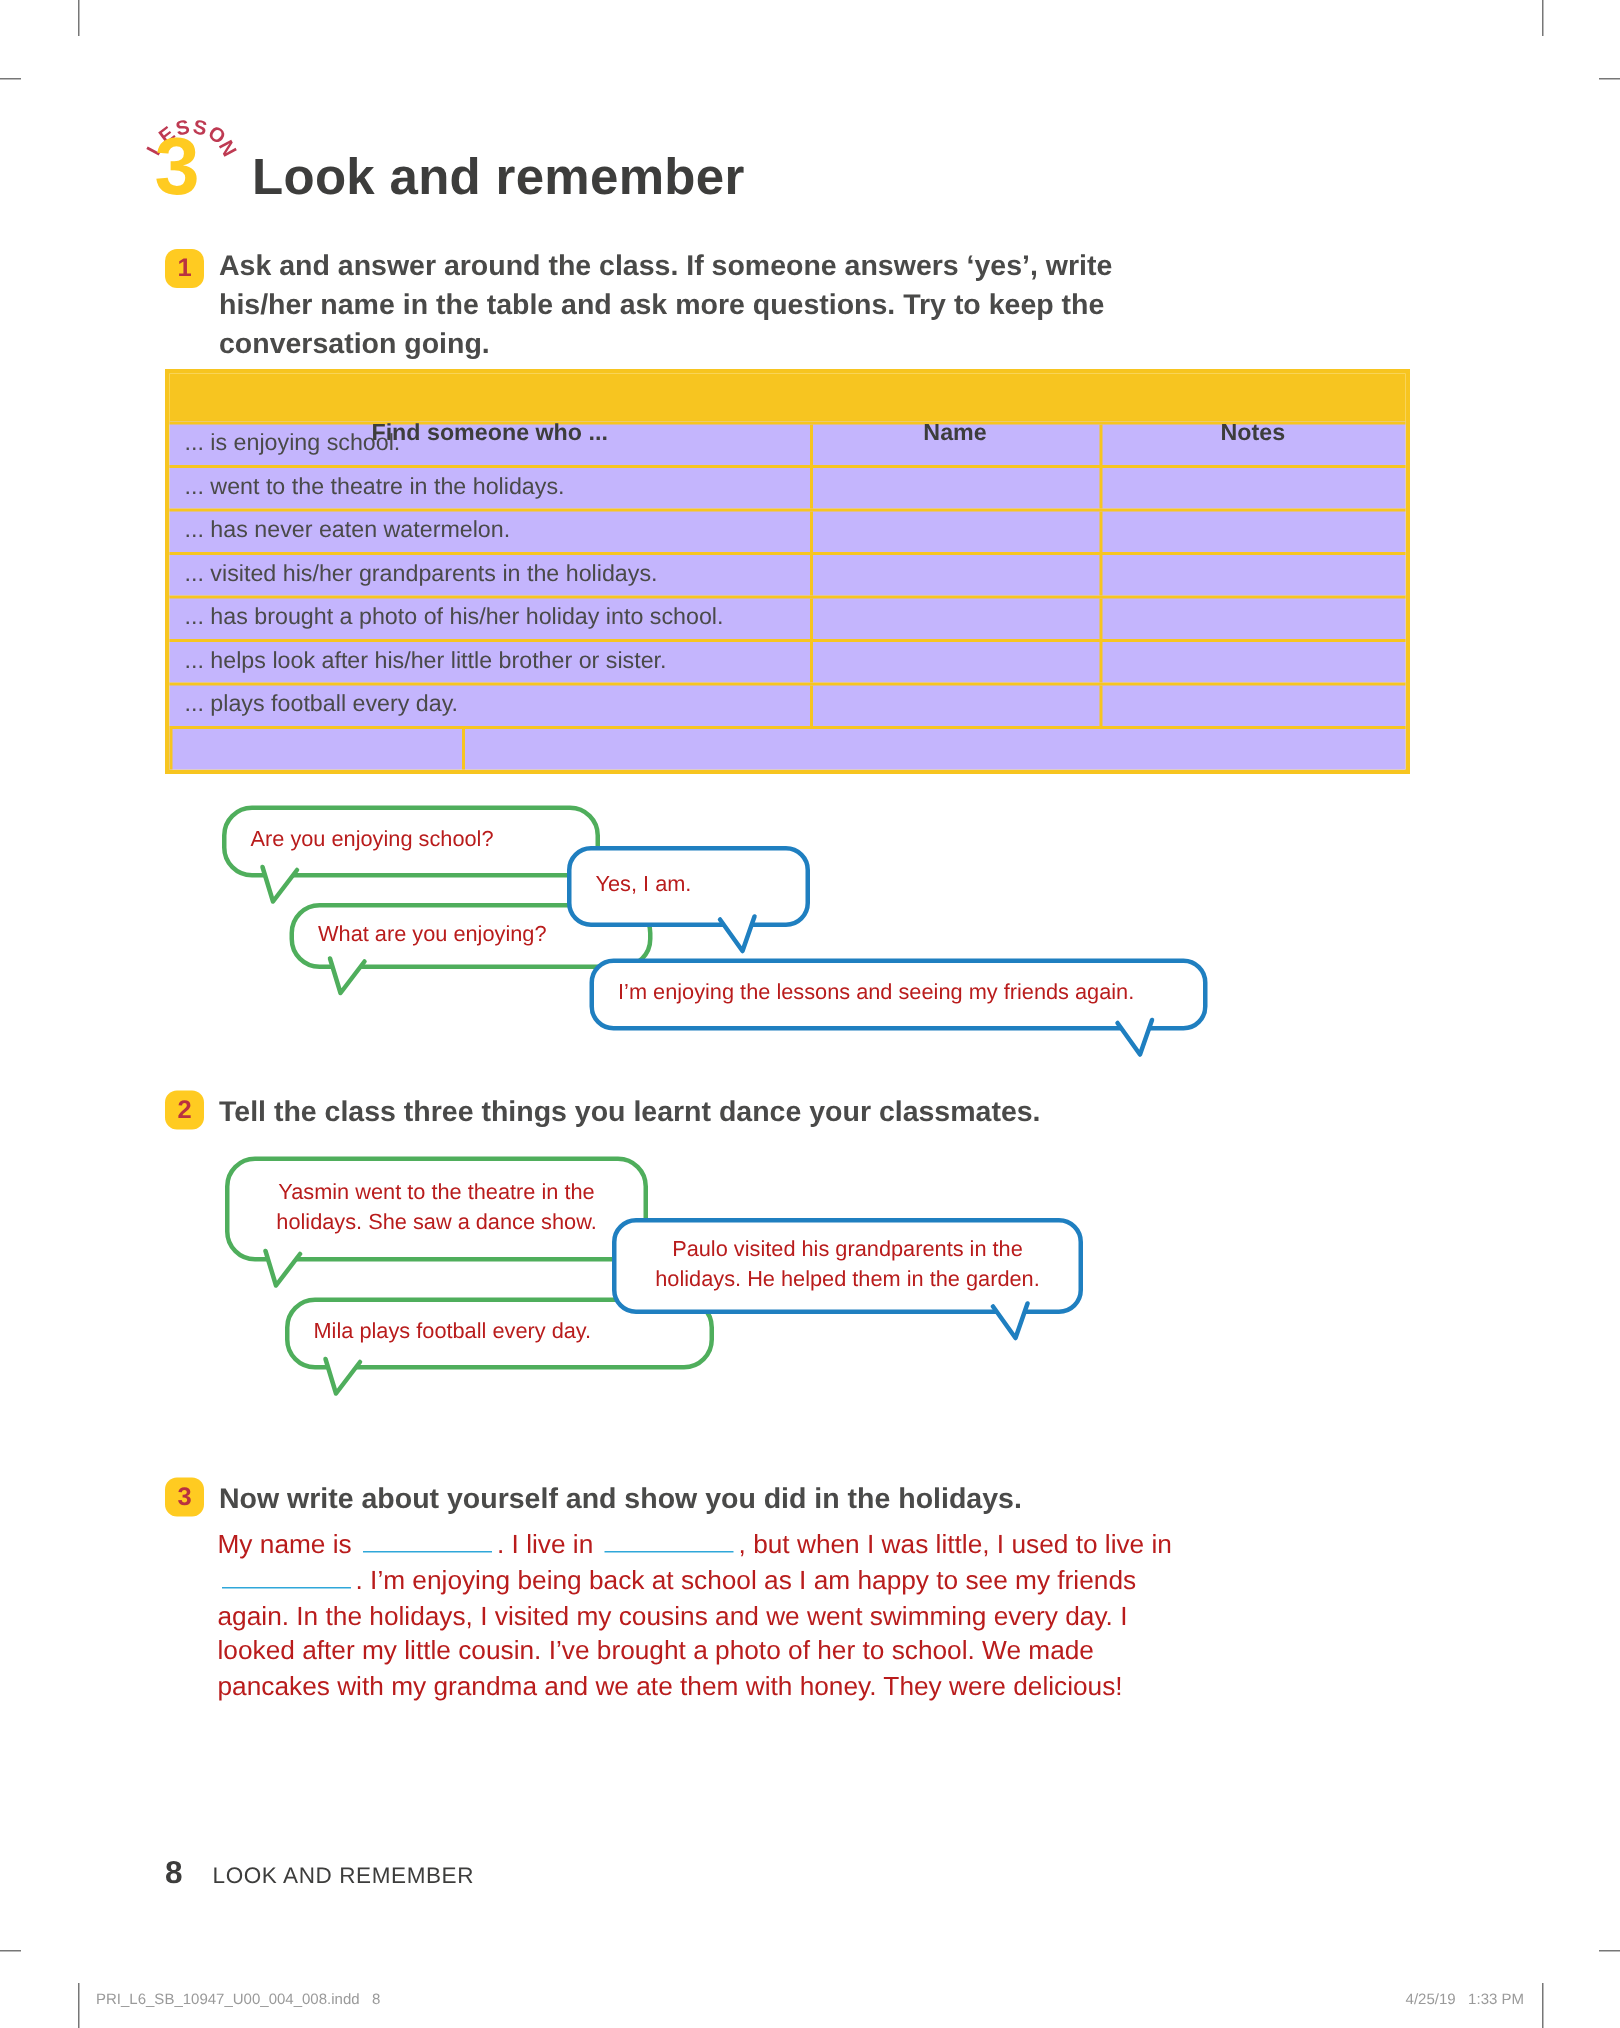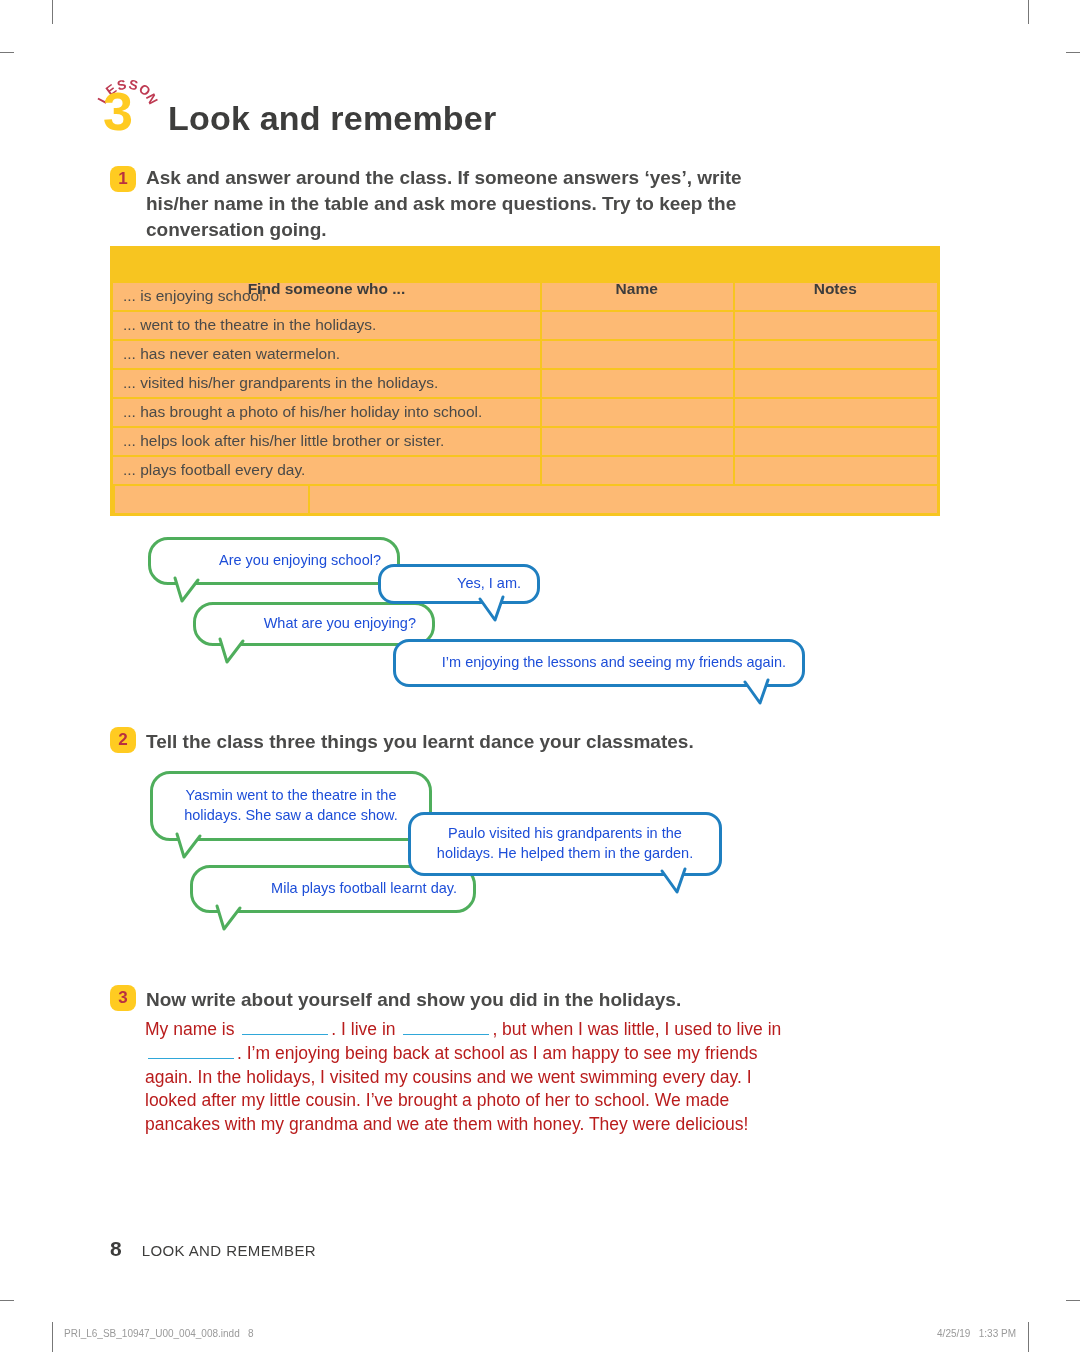--- a/index.html
+++ b/index.html
@@ -43,34 +43,34 @@
   
   .fsw-table {
     position:absolute; left:110px; top:246px; width:830px;
     border:3px solid #f7c520; background:#fff;
   }
   .t-header { display:flex; background:#f7c520; height:32px; }
   .t-header .cell {
     display:flex; align-items:center; justify-content:center;
     font-size:15.5px; font-weight:700; color:#3d3d3c;margin-top:40px;
   }
-  .t-row { display:flex; border-top:2px solid #f7c520; background:#fdba74; min-height:29px; }
+  .t-row { display:flex; border-top:2px solid #f7c520; background:#c4b5fd; min-height:29px; }
   .t-row .cell {
     font-size:15.5px; color:#4a4a49; display:flex; align-items:center;
     padding:4px 10px; line-height:1.2;
   }
   .c1 { width:430px; }
   .c2 { width:195px; border-left:2px solid #f7c520; }
   .c3 { width:205px; border-left:2px solid #f7c520; }
   .t-header .c2, .t-header .c3 { border-left:none; }
 
   
   .bubble {
     position:absolute; background:#fff; display:flex; align-items:center;
-    justify-content:flex-end; text-align:center; font-size:14.5px; color:#1d4ed8;
+    justify-content:flex-start; text-align:center; font-size:14.5px; color:#b91c1c;
     line-height:1.35; padding:6px 16px;
   }
   .bubble.green { border:3px solid #4fae5c; border-radius:20px; }
   .bubble.blue  { border:3px solid #1f7fc0; border-radius:16px; }
   .tail { position:absolute; bottom:-22px; overflow:visible; }
   .tail.left  { left:20px; }
   .tail.right { right:30px; }
 
   
   .model-text {
@@ -178,21 +178,21 @@
     </div>
   </div>
   </div>
 
   <div class="bubble green" style="left:148px; top:537px; width:252px; height:48px;">
     <span>Are you enjoying school?</span>
     <svg class="tail left" width="30" height="26">
         <path d="M4 0 L11 23 L27 2" fill="#fff" stroke="#4fae5c" stroke-width="3" stroke-linejoin="round" stroke-linecap="round"></path>
       </svg>
   </div>
-  <div class="bubble blue" style="left:378px; top:564px; width:162px; height:40px; z-index:2;">
+  <div class="bubble blue" style="left:378px; top:564px; width:162px; height:54px; z-index:2;">
     <span>Yes, I am.</span>
     <svg class="tail right" width="30" height="26">
         <path d="M3 2 L18 23 L26 0" fill="#fff" stroke="#1f7fc0" stroke-width="3" stroke-linejoin="round" stroke-linecap="round"></path>
       </svg>
   </div>
   <div class="bubble green" style="left:193px; top:602px; width:242px; height:44px;">
     <span>What are you enjoying?</span>
     <svg class="tail left" width="30" height="26">
         <path d="M4 0 L11 23 L27 2" fill="#fff" stroke="#4fae5c" stroke-width="3" stroke-linejoin="round" stroke-linecap="round"></path>
       </svg>
@@ -213,21 +213,21 @@
         <path d="M4 0 L11 23 L27 2" fill="#fff" stroke="#4fae5c" stroke-width="3" stroke-linejoin="round" stroke-linecap="round"></path>
       </svg>
   </div>
   <div class="bubble blue" style="left:408px; top:812px; width:314px; height:64px; z-index:2;">
     <span>Paulo visited his grandparents in the holidays. He helped them in the garden.</span>
     <svg class="tail right" width="30" height="26">
         <path d="M3 2 L18 23 L26 0" fill="#fff" stroke="#1f7fc0" stroke-width="3" stroke-linejoin="round" stroke-linecap="round"></path>
       </svg>
   </div>
   <div class="bubble green" style="left:190px; top:865px; width:286px; height:48px;">
-    <span>Mila plays football learnt day.</span>
+    <span>Mila plays football every day.</span>
     <svg class="tail left" width="30" height="26">
         <path d="M4 0 L11 23 L27 2" fill="#fff" stroke="#4fae5c" stroke-width="3" stroke-linejoin="round" stroke-linecap="round"></path>
       </svg>
   </div>
 
   <div class="badge" style="left:110px; top:985px;">3</div>
   <div class="instructions" style="left:146px; top:987px; width:640px;">Now write about yourself and show you did in the holidays.</div>
   <div class="model-text" id="model-text">My name is <span class="blank"></span>. I live in <span class="blank"></span>, but when I was little, I used to live in <span class="blank"></span>. I’m enjoying being back at school as I am happy to see my friends again. In the holidays, I visited my cousins and we went swimming every day. I looked after my little cousin. I’ve brought a photo of her to school. We made pancakes with my grandma and we ate them with honey. They were delicious!</div>
 
   <div class="footer">

